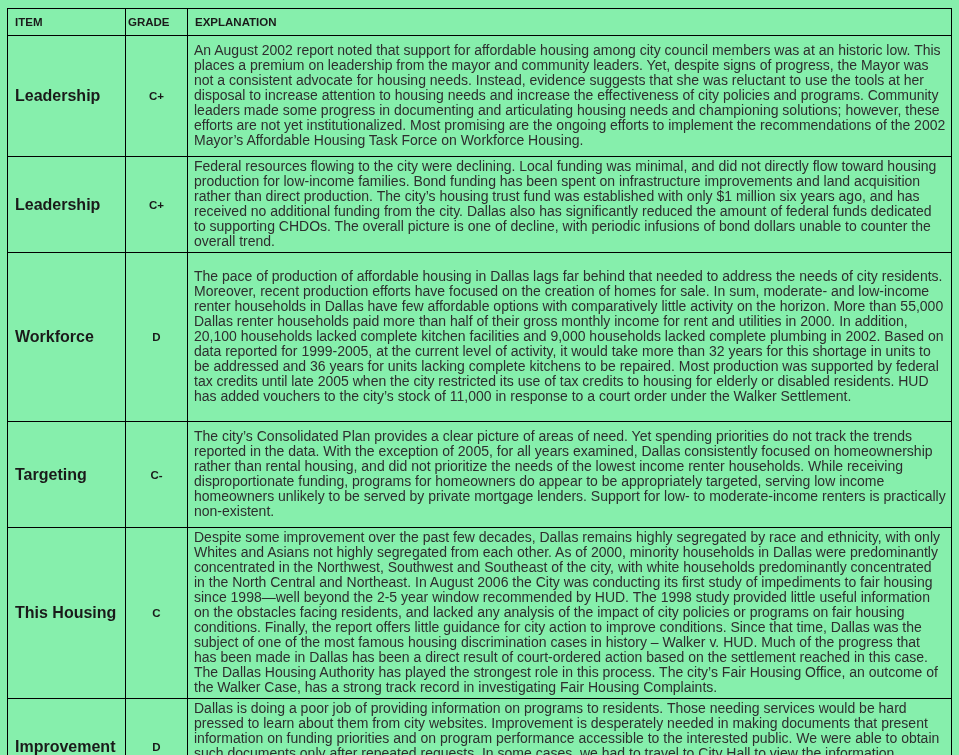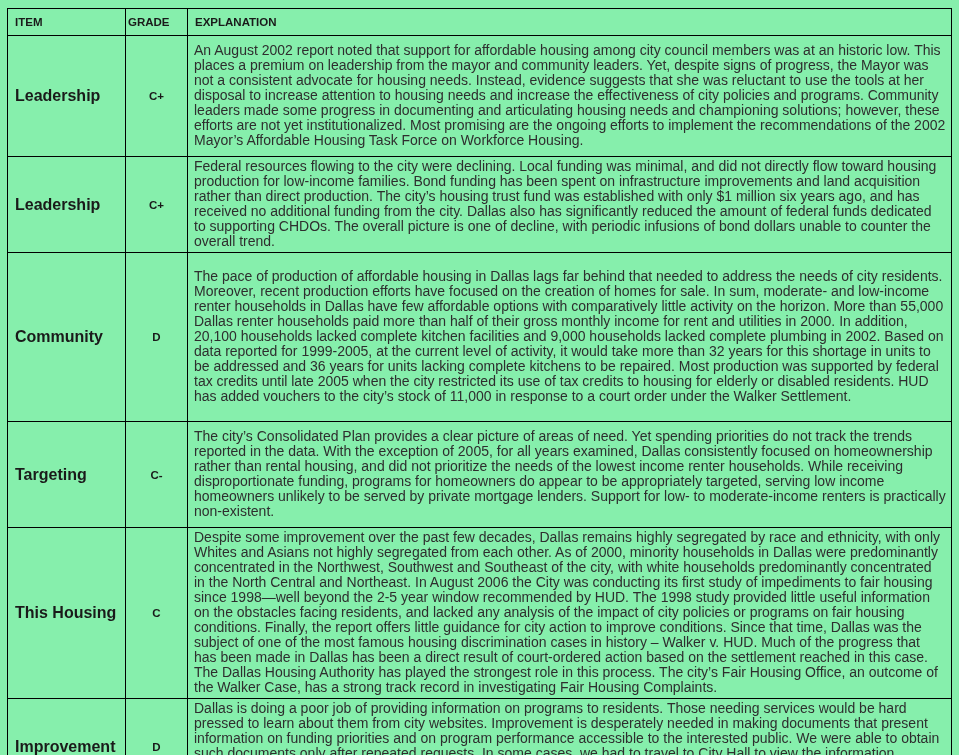--- a/index.html
+++ b/index.html
@@ -95,21 +95,21 @@
           <td class="td-item">Leadership</td>
           <td class="td-grade">C+</td>
           <td class="td-expl">An August 2002 report noted that support for affordable housing among city council members was at an historic low. This places a premium on leadership from the mayor and community leaders. Yet, despite signs of progress, the Mayor was not a consistent advocate for housing needs. Instead, evidence suggests that she was reluctant to use the tools at her disposal to increase attention to housing needs and increase the effectiveness of city policies and programs. Community leaders made some progress in documenting and articulating housing needs and championing solutions; however, these efforts are not yet institutionalized.  Most promising are the ongoing efforts to implement the recommendations of the 2002 Mayor’s Affordable Housing Task Force on Workforce Housing.</td>
         </tr>
         <tr>
           <td class="td-item">Leadership</td>
           <td class="td-grade">C+</td>
           <td class="td-expl">Federal resources flowing to the city were declining. Local funding was minimal, and did not directly flow toward housing production for low-income families. Bond funding has been spent on infrastructure improvements and land acquisition rather than direct production. The city’s housing trust fund was established with only $1 million six years ago, and has received no additional funding from the city. Dallas also has significantly reduced the amount of federal funds dedicated to supporting CHDOs. The overall picture is one of decline, with periodic infusions of bond dollars unable to counter the overall trend.</td>
         </tr>
         <tr>
-          <td class="td-item">Community</td>
+          <td class="td-item">Workforce</td>
           <td class="td-grade">D</td>
           <td class="td-expl">The pace of production of affordable housing in Dallas lags far behind that needed to address the needs of city residents. Moreover, recent production efforts have focused on the creation of homes for sale.  In sum, moderate- and low-income renter households in Dallas have few affordable options with comparatively little activity on the horizon.  More than 55,000 Dallas renter households paid more than half of their gross monthly income for rent and utilities in 2000. In addition, 20,100 households lacked complete kitchen facilities and 9,000 households lacked complete plumbing in 2002. Based on data reported for 1999-2005, at the current level of activity, it would take more than 32 years for this shortage in units to be addressed and 36 years for units lacking complete kitchens to be repaired. Most production was supported by federal tax credits until late 2005 when the city restricted its use of tax credits to housing for elderly or disabled residents. HUD has added vouchers to the city’s stock of 11,000 in response to a court order under the Walker Settlement.</td>
         </tr>
         <tr>
           <td class="td-item">Targeting</td>
           <td class="td-grade">C-</td>
           <td class="td-expl">The city’s Consolidated Plan provides a clear picture of areas of need. Yet spending priorities do not track the trends reported in the data. With the exception of 2005, for all years examined, Dallas consistently focused on homeownership rather than rental housing, and did not prioritize the needs of the lowest income renter households. While receiving disproportionate funding, programs for homeowners do appear to be appropriately targeted, serving low income homeowners unlikely to be served by private mortgage lenders. Support for low- to moderate-income renters is practically non-existent.</td>
         </tr>
         <tr>
           <td class="td-item">This Housing</td>

